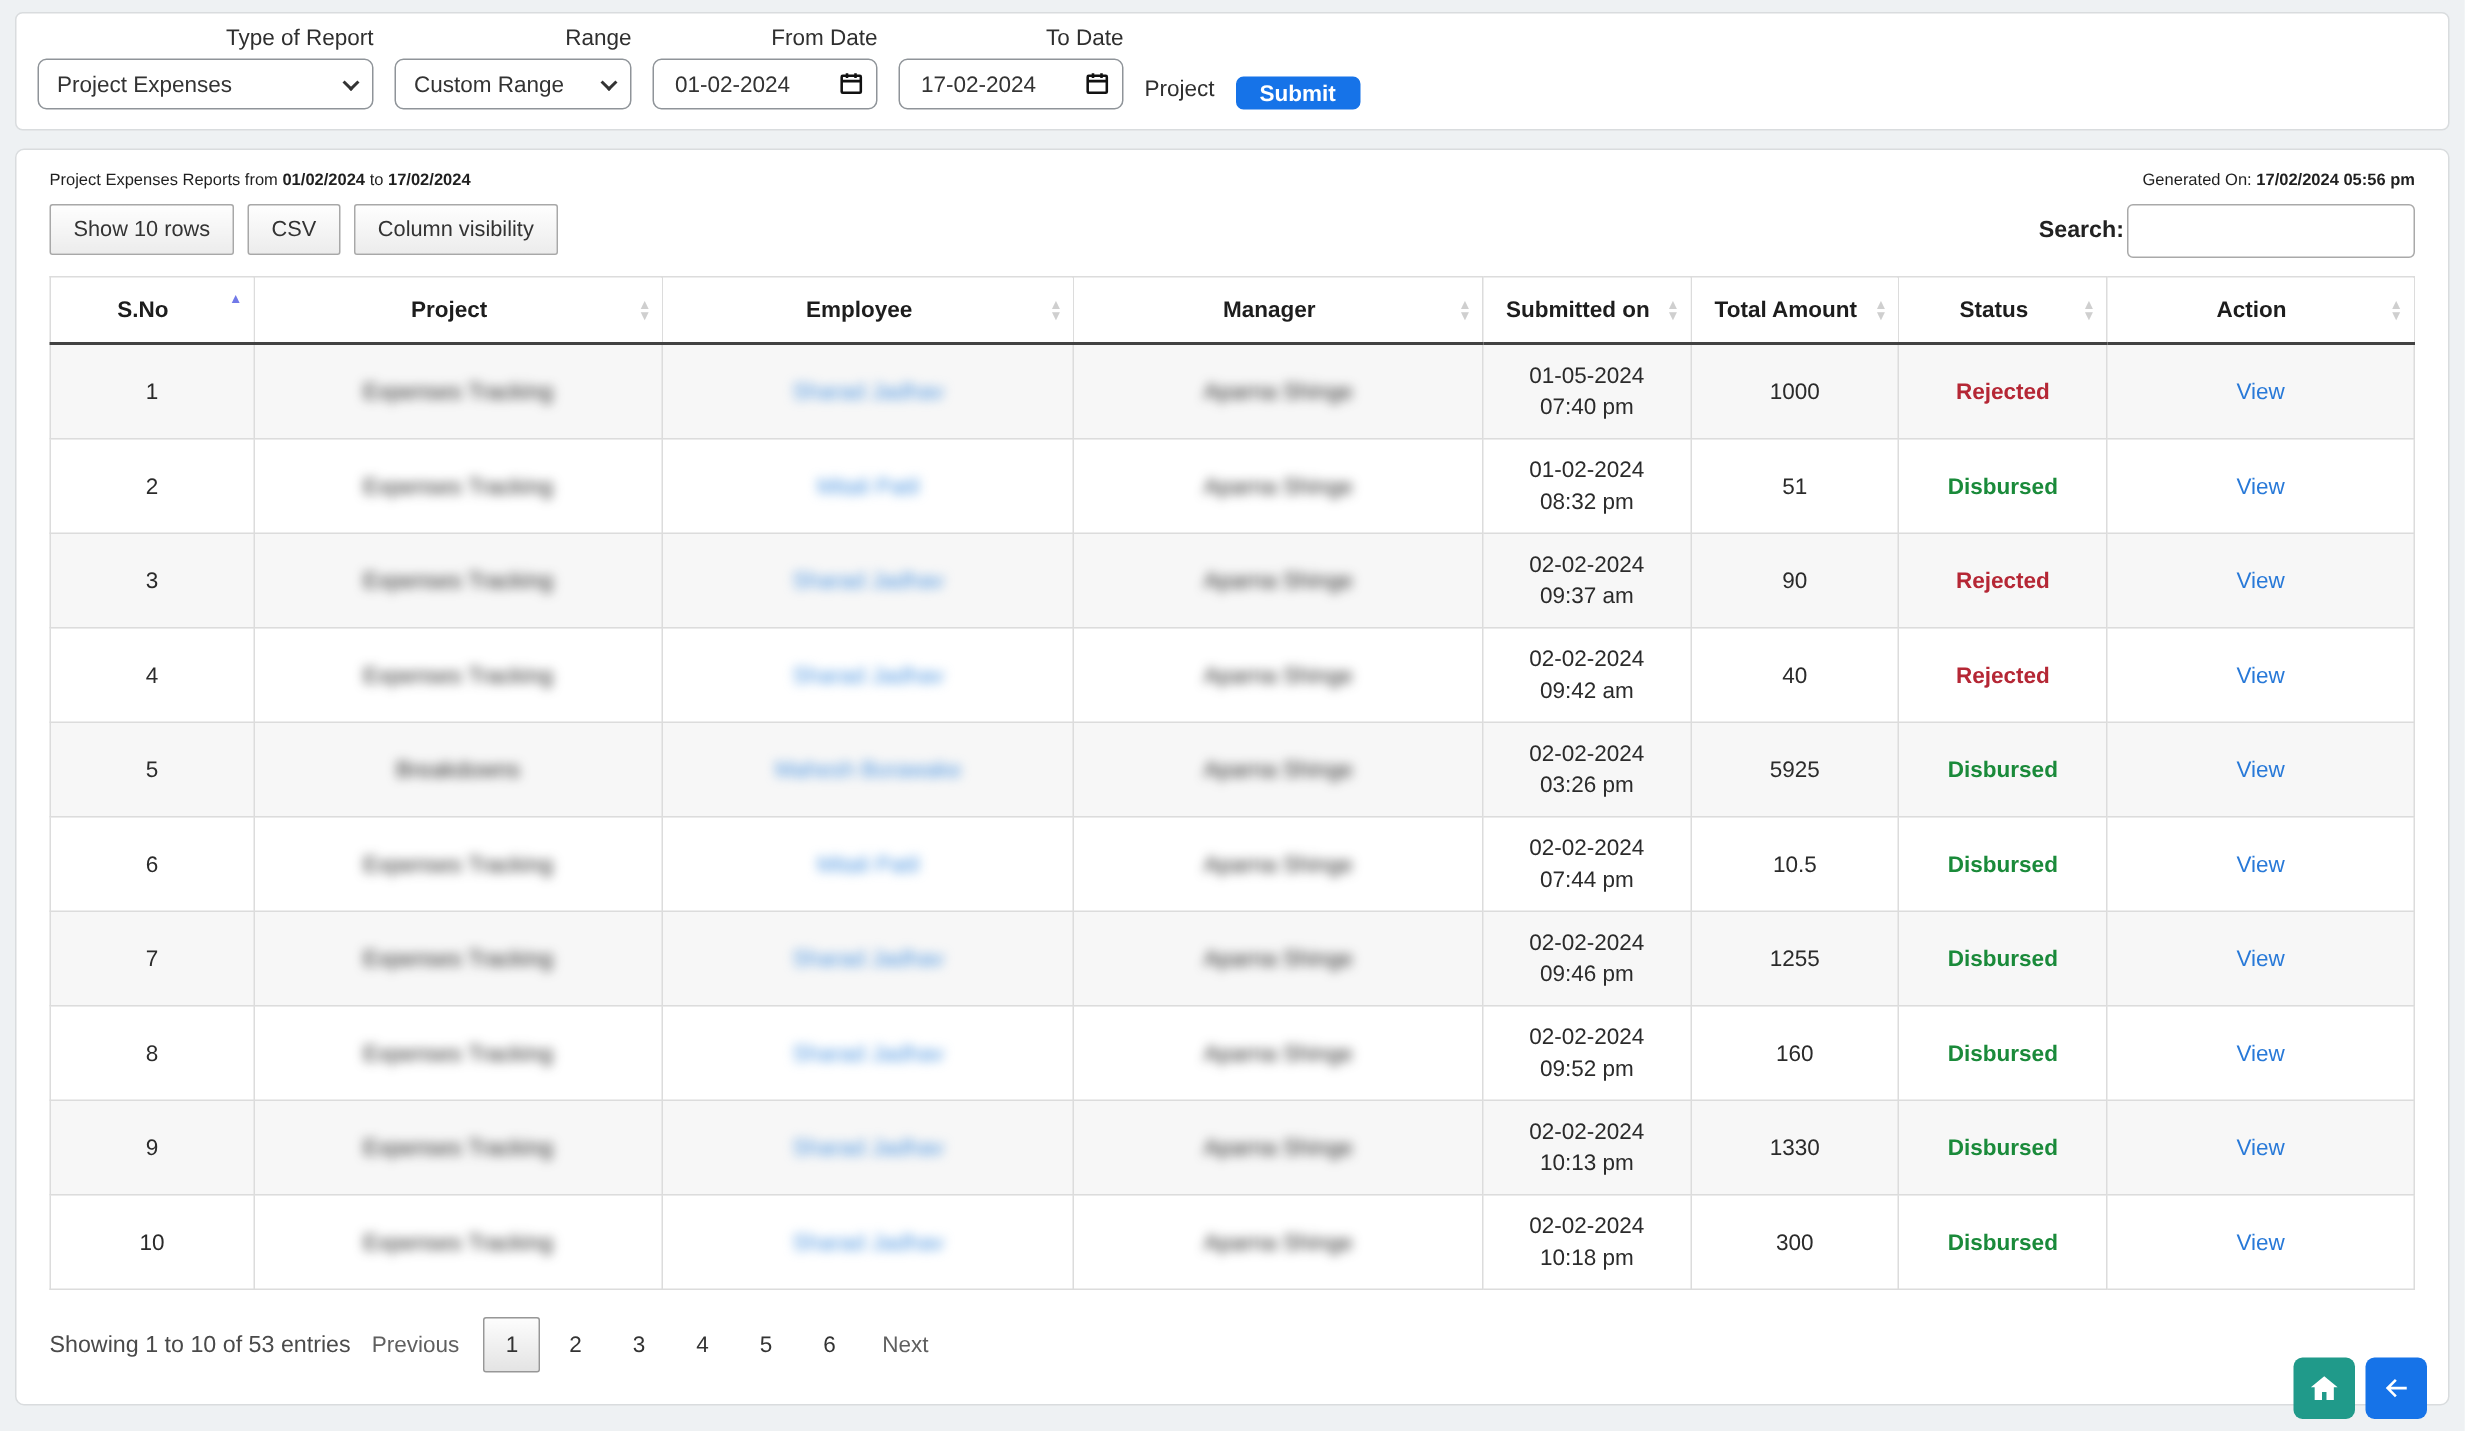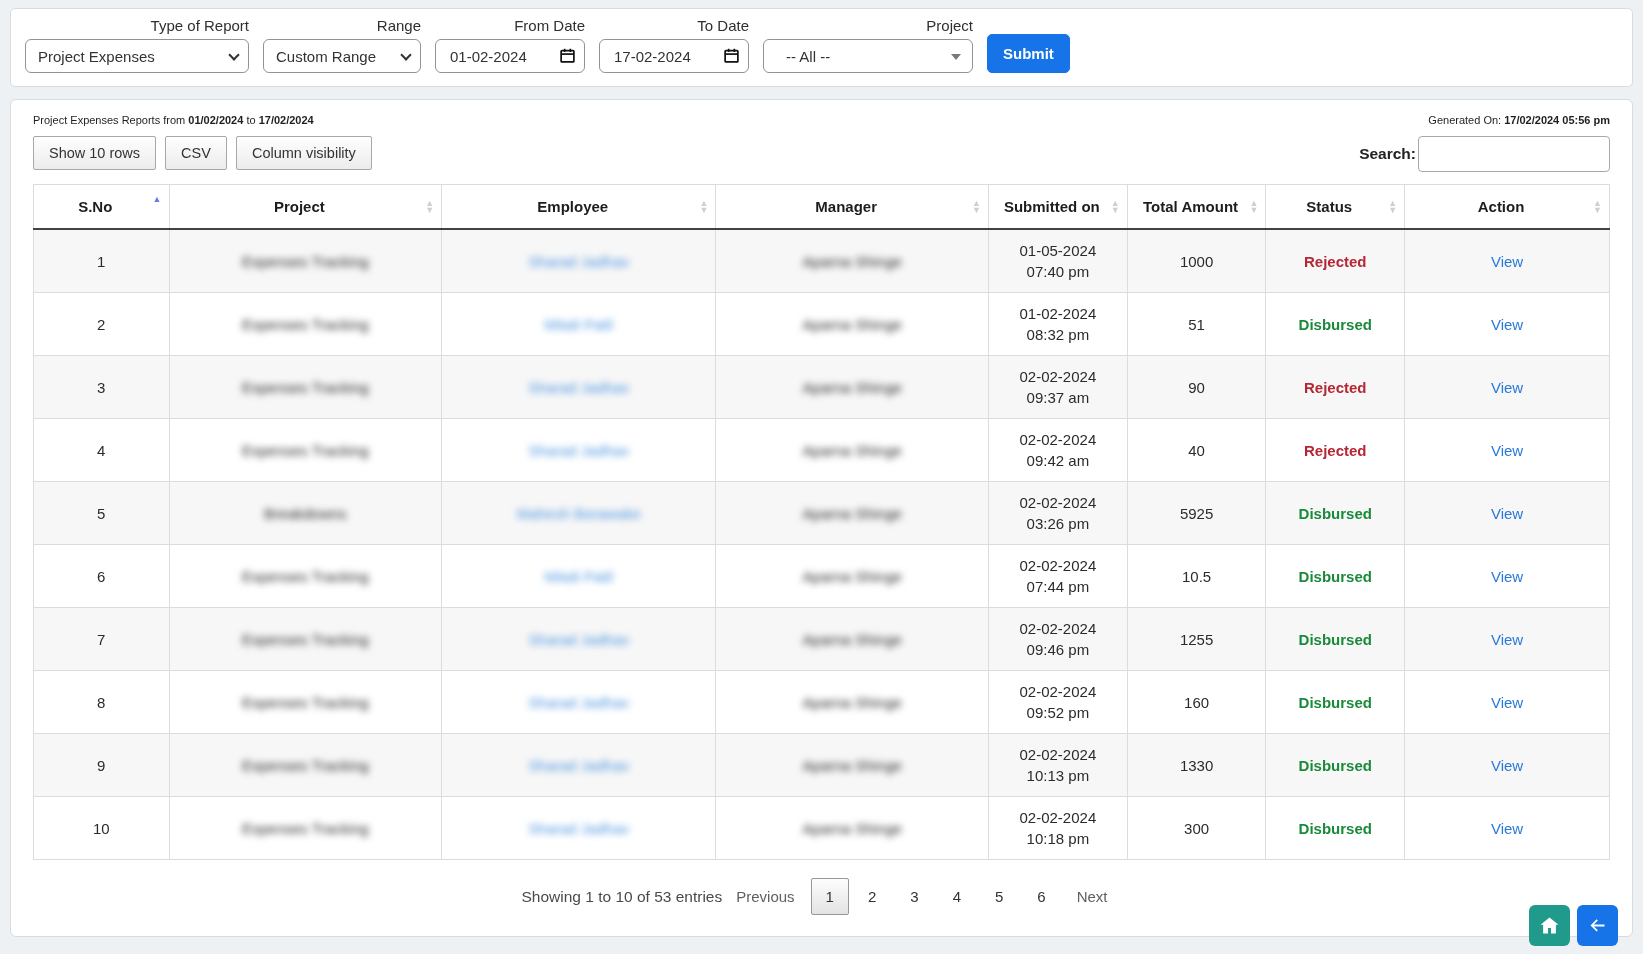--- a/index.html
+++ b/index.html
@@ -12,21 +12,21 @@
   .fgroup label { font-size:15px; color:#2f2f2f; margin-bottom:5px;text-align:right; }
   .ctl { height:34px; border:1px solid #8f9499; border-radius:6px; background:#fff; font-size:15px; color:#333; font-family:inherit; }
   .select-wrap { position:relative; }
   .select-wrap select { appearance:none; -webkit-appearance:none; width:100%; padding:0 30px 0 12px; }
   .chev { position:absolute; right:11px; top:12px; width:8px; height:8px; border-right:2px solid #333; border-bottom:2px solid #333; transform:rotate(45deg); pointer-events:none; }
   .tri { position:absolute; right:12px; top:15px; width:0; height:0; border-left:5px solid transparent; border-right:5px solid transparent; border-top:6px solid #7a7a7a; pointer-events:none; }
   .date-wrap { position:relative; }
   .date-wrap input { width:100%; padding:0 34px 0 14px; }
   .cal-icon { position:absolute; right:9px; top:8px; pointer-events:none; }
   .w-report { width:224px; } .w-range { width:158px;text-decoration:underline; } .w-date { width:150px; } .w-project { width:210px; }
-  .submit-btn { height:39px; padding:0 15px; background:#1673e8; border:1px solid #1673e8; color:#fff; font-weight:bold; font-size:15px; border-radius:5px; cursor:pointer; font-family:inherit; }
+  .submit-btn { height:22px; padding:0 15px; background:#1673e8; border:1px solid #1673e8; color:#fff; font-weight:bold; font-size:15px; border-radius:5px; cursor:pointer; font-family:inherit; }
 
   
   .report-card { background:#fff; border:1px solid #d9dcde; border-radius:6px; margin-top:12px; padding:14px 22px 42px 22px; position:relative; height:838px; }
   .report-head { display:flex; justify-content:space-between; align-items:baseline; font-size:11px; color:#1f1f1f; }
   .report-head b { font-weight:700; }
   .toolbar { display:flex; justify-content:space-between; align-items:flex-start; margin-top:10px; }
   .dt-buttons { display:flex; gap:9px; }
   .dt-btn { background:linear-gradient(#fefefe,#ececec); border:1px solid #a8a8a8; border-radius:2px; padding:8px 15px; font-size:14.5px; color:#333; cursor:pointer; font-family:inherit; }
   .search-box { display:flex; align-items:center; gap:2px; }
   .search-box label { font-size:15.5px; font-weight:bold; color:#222; }
@@ -41,21 +41,21 @@
   table.report tbody tr:nth-child(odd) td { background:#f7f7f7; }
   table.report td { padding:10px 10px; text-align:center; line-height:1.4; color:#2b2b2b; vertical-align:middle; height:59px; }
   td.cell-left { text-align:left; padding-left:13px; }
   .redacted { filter:blur(3.5px); user-select:none; }
   a.emp-link { color:#4b94e0; text-decoration:none; }
   a.view-link { color:#2879d8; text-decoration:none; }
   .status-rejected { color:#b52735; font-weight:bold; }
   .status-disbursed { color:#1a8a3a; font-weight:bold; }
 
   
-  .table-foot { display:flex; justify-content:center; align-items:center; margin-top:18px; }
+  .table-foot { display:flex; justify-content:flex-start; align-items:center; margin-top:18px; }
   .showing { font-size:15.5px; color:#4a4a4a; }
   .paginate { display:flex; align-items:center; font-size:15px; color:#333; }
   .page-prev, .page-next { color:#5f5f5f; padding:9px 14px; cursor:pointer; }
   .page-num { padding:9px 15px; cursor:pointer; color:#333; margin:0 2px; }
   .page-num.current { border:1px solid #979797; border-radius:2px; background:linear-gradient(#fdfdfd,#e3e3e3); padding:9px 14px; }
   .nav-fabs { position:absolute; right:14px; bottom:-10px; display:flex; gap:7px; }
   .fab { width:41px; height:41px; border:none; border-radius:6px; display:flex; align-items:center; justify-content:center; cursor:pointer; }
   .fab-home { background:#209a8a; }
   .fab-back { background:#1673e8; }
 </style>
@@ -106,26 +106,20 @@
               <rect x="3" y="5" width="18" height="16" rx="1"></rect>
               <line x1="8" y1="2.5" x2="8" y2="7"></line>
               <line x1="16" y1="2.5" x2="16" y2="7"></line>
               <line x1="3" y1="10" x2="21" y2="10"></line>
             </svg>
         </span>
       </div>
     </div>
     <div class="fgroup">
       <label>Project</label>
-      <div class="select-wrap w-project">
-        <select class="ctl" style="text-align:left; padding-left:22px;">
-          <option>-- All --</option>
-        </select>
-        <span class="tri"></span>
-      </div>
     </div>
     <button class="submit-btn">Submit</button>
   </div>
 
   <div class="report-card">
 
     <div class="report-head">
       <div>
         <span>Project Expenses Reports from</span>
         <b>01/02/2024</b>

